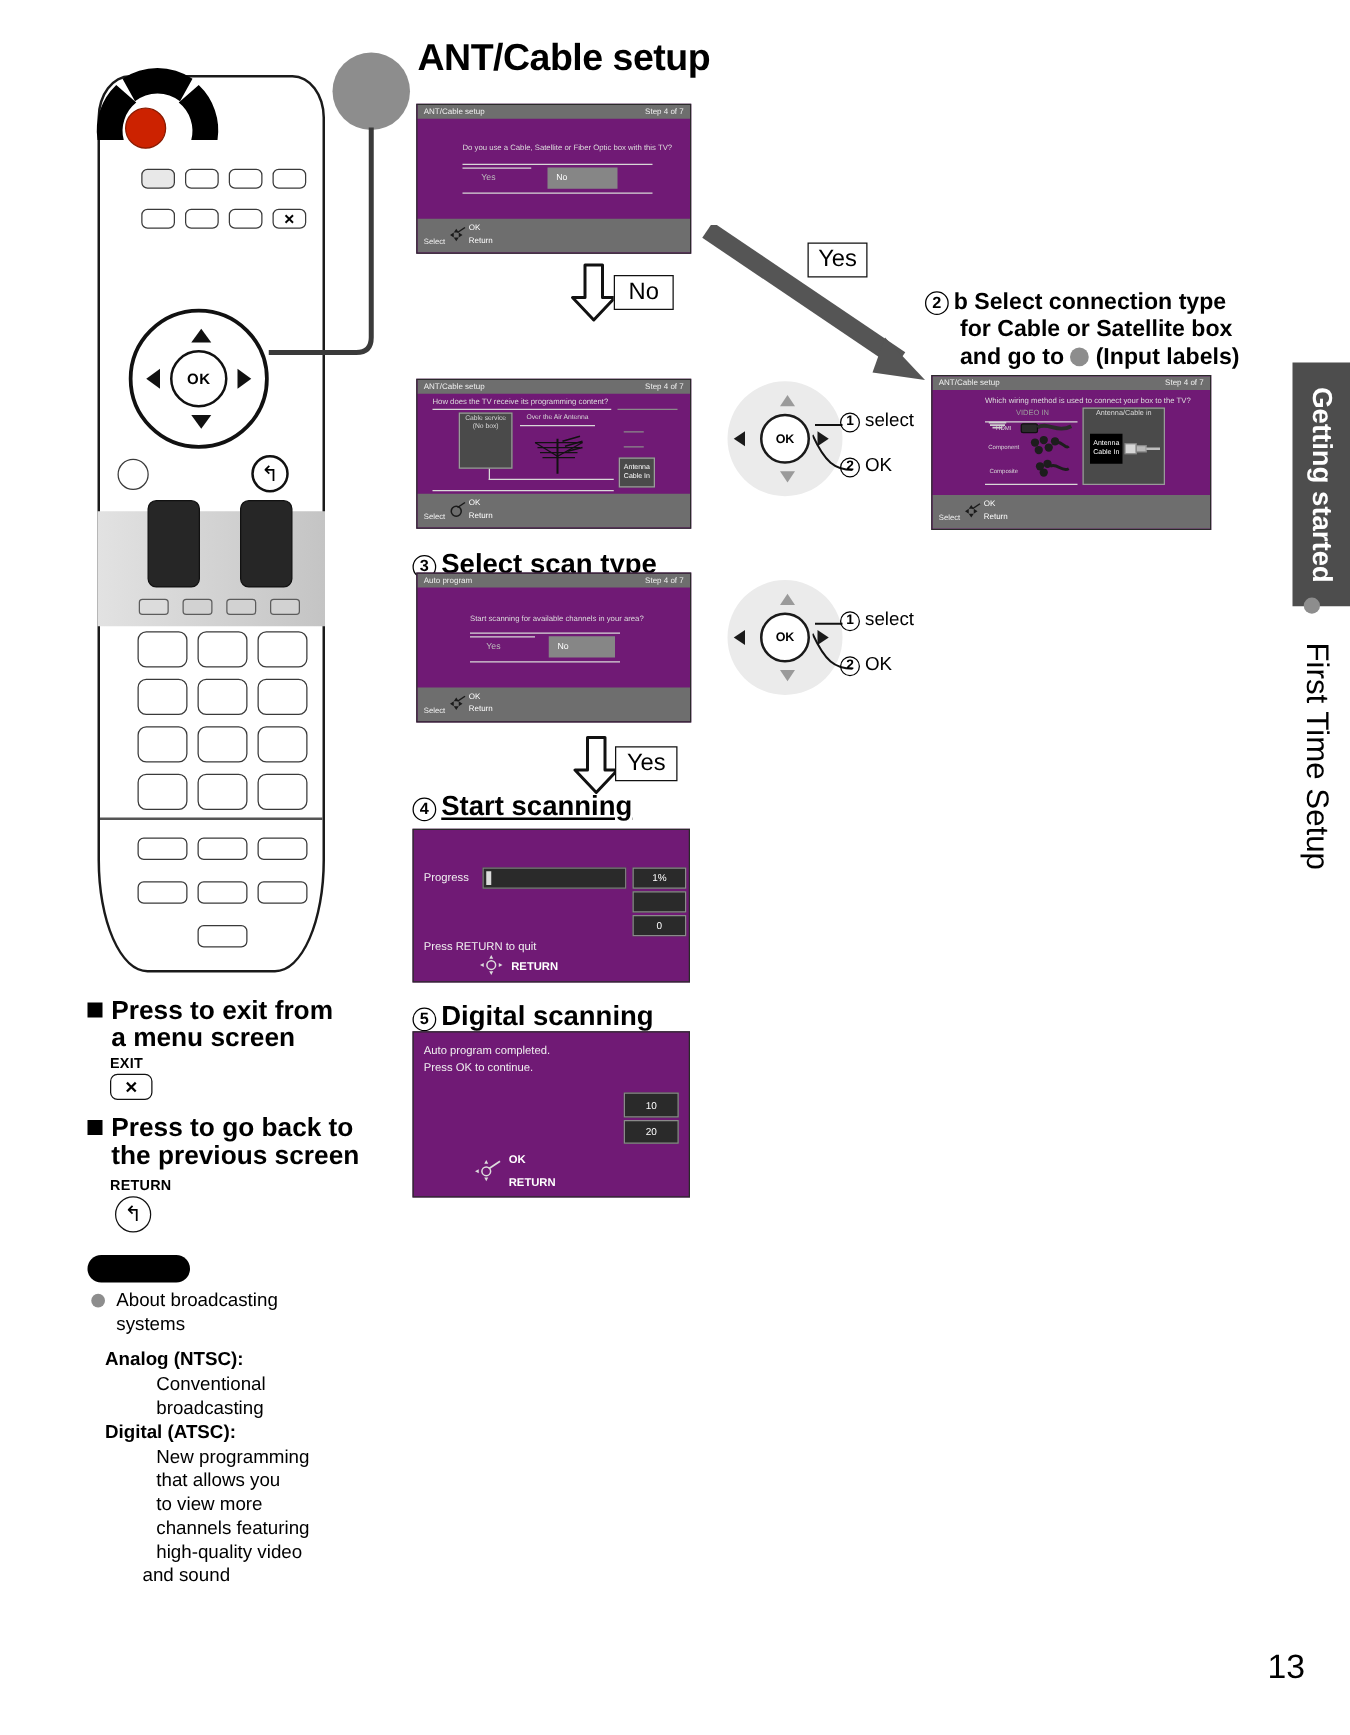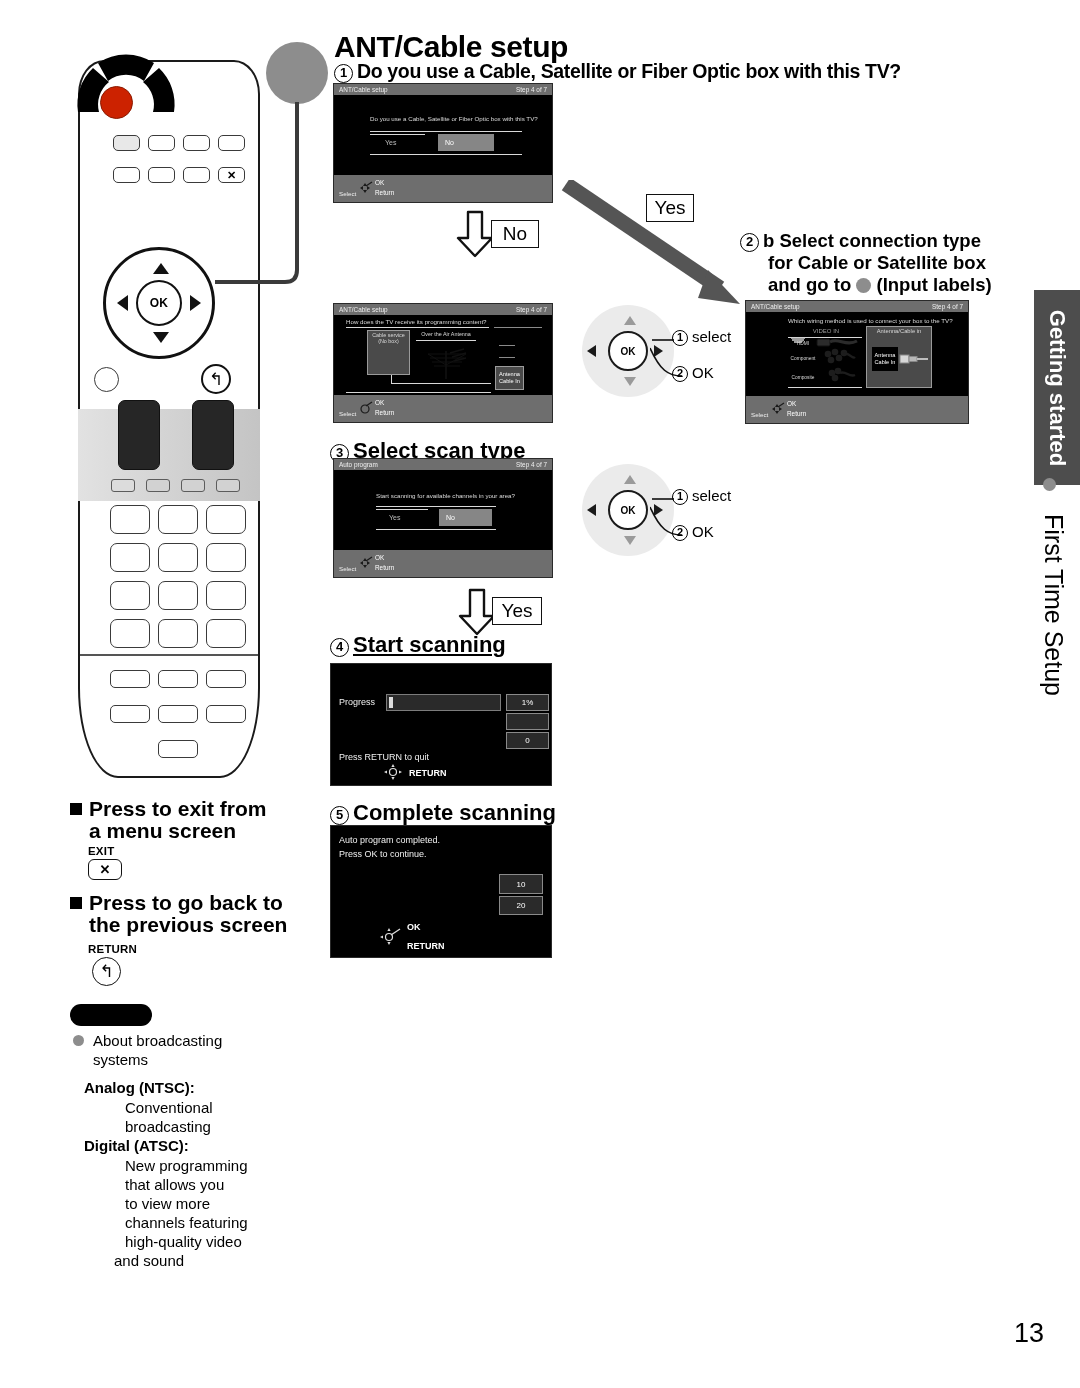--- a/index.html
+++ b/index.html
@@ -81,21 +81,21 @@
   .h2b { left:740px; top:230px; font-size:18.5px; line-height:22px; font-weight:bold; }
   .circnum {
     display:inline-block; width:19px; height:19px; border:1.7px solid #000; border-radius:50%;
     font-size:13px; line-height:16px; text-align:center; vertical-align:1px; margin-right:4px; font-weight:bold;
   }
   .circnum.sm { width:16px; height:16px; font-size:11px; line-height:13px; border-width:1.5px; }
   .greydot { display:inline-block; width:15px; height:15px; border-radius:50%; background:#8d8d8d; vertical-align:-2px; }
 
   
   .tv {
-    position:absolute; background:#000000; border:1px solid #2a2a2a;
+    position:absolute; background:#701a75; border:1px solid #2a2a2a;
     font-size:6.2px; color:#e6e6e6; overflow:hidden;
   }
   .tv .tvbar {
     height:11px; background:#6e6e6e; display:flex; align-items:center;
     justify-content:space-between; padding:0 5px; font-size:6.4px; color:#f0f0f0;
   }
   .tv .tvfoot {
     position:absolute; left:0; right:0; bottom:0; height:27px; background:#6e6e6e;
   }
   .tvfoot .sel { position:absolute; left:5px; bottom:5px; font-size:6.2px; color:#f2f2f2; }
@@ -271,23 +271,20 @@
       <div class="r-wide" style="left:88px;top:698px;"></div>
     </div>
 
     <div class="callout-dot"></div>
     <svg class="callout-line" viewBox="0 0 260 290">
       <path d="M 227 60 L 227 228 Q 227 240 215 240 L 145 240" fill="none" stroke="#3a3a3a" stroke-width="4"></path>
     </svg>
   </div>
 
   <div class="h-title">ANT/Cable setup</div>
-  <div class="h-step h1q">
-    <span class="circnum">1</span><span>Do you use a Cable, Satellite or Fiber Optic box with this TV?</span>
-  </div>
 
   <div class="tv" id="tv1">
     <div class="tvbar">
       <span>ANT/Cable setup</span>
       <span>Step 4 of 7</span>
     </div>
     <div class="q" style="left:36px;top:31px;">Do you use a Cable, Satellite or Fiber Optic box with this TV?</div>
     <div class="ulline" style="left:36px;top:47px;width:152px;"></div>
     <div class="opt" style="left:44px;top:50px;width:55px;">Yes</div>
     <div class="opt sel" style="left:104px;top:50px;width:56px;">No</div>
@@ -394,21 +391,21 @@
     <div class="valbox" style="left:175px;top:68px;width:43px;height:17px;">0</div>
     <div class="scan-txt" style="left:8px;top:88px;">Press RETURN to quit</div>
     <svg style="position:absolute;left:52px;top:99px;" width="20" height="18" viewBox="0 0 20 18">
       <circle cx="10" cy="9" r="3.5" fill="none" stroke="#dcdcdc" stroke-width="1.2"></circle>
       <path d="M10 1 L11.6 4 H8.4 Z M10 17 L8.4 14 H11.6 Z M1 9 L4 7.4 V10.6 Z M19 9 L16 10.6 V7.4 Z" fill="#dcdcdc"></path>
     </svg>
     <div class="scan-ret" style="left:78px;top:104px;">RETURN</div>
   </div>
 
   <div class="h-step h5">
-    <span class="circnum">5</span><span>Complete scanning</span>
+    <span class="circnum">5</span><span>Digital scanning</span>
   </div>
 
   <div class="tv" id="tv5">
     <div class="scan-txt" style="left:8px;top:9px;">Auto program completed.</div>
     <div class="scan-txt" style="left:8px;top:23px;">Press OK to continue.</div>
     <div class="valbox" style="left:168px;top:48px;width:44px;height:20px;">10</div>
     <div class="valbox" style="left:168px;top:70px;width:44px;height:19px;">20</div>
     <svg style="position:absolute;left:48px;top:100px;" width="22" height="20" viewBox="0 0 22 20">
       <circle cx="10" cy="11" r="3.5" fill="none" stroke="#dcdcdc" stroke-width="1.2"></circle>
       <path d="M10 2 L11.6 5 H8.4 Z M10 19 L8.4 16 H11.6 Z M1 11 L4 9.4 V12.6 Z" fill="#dcdcdc"></path>

